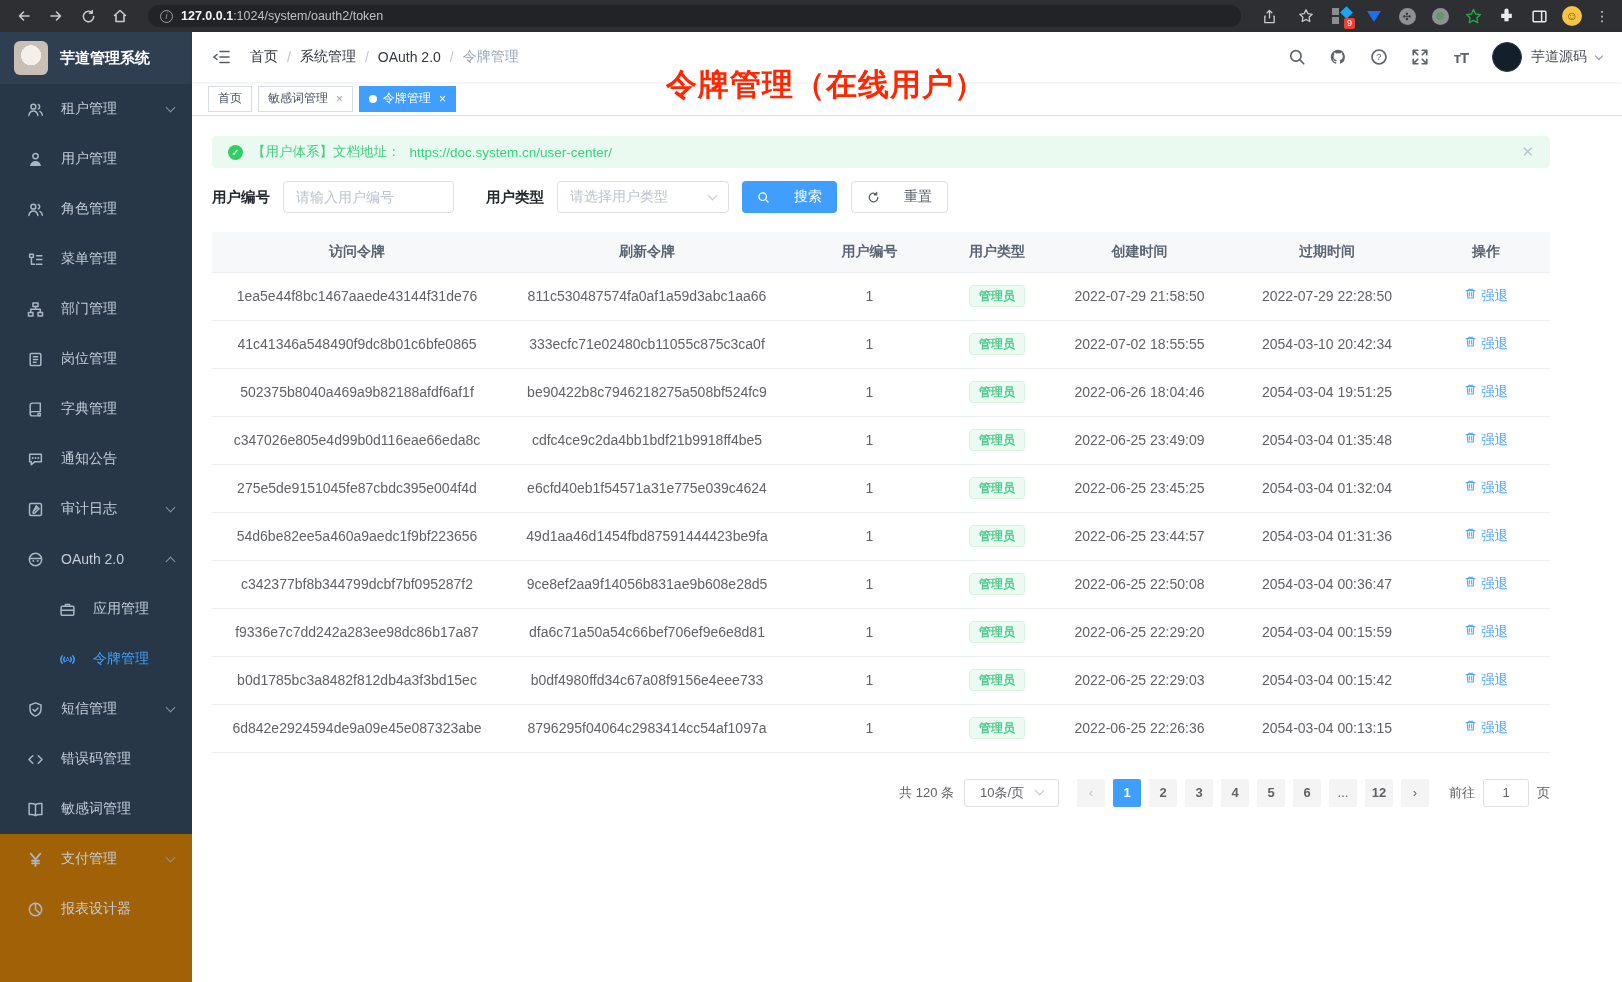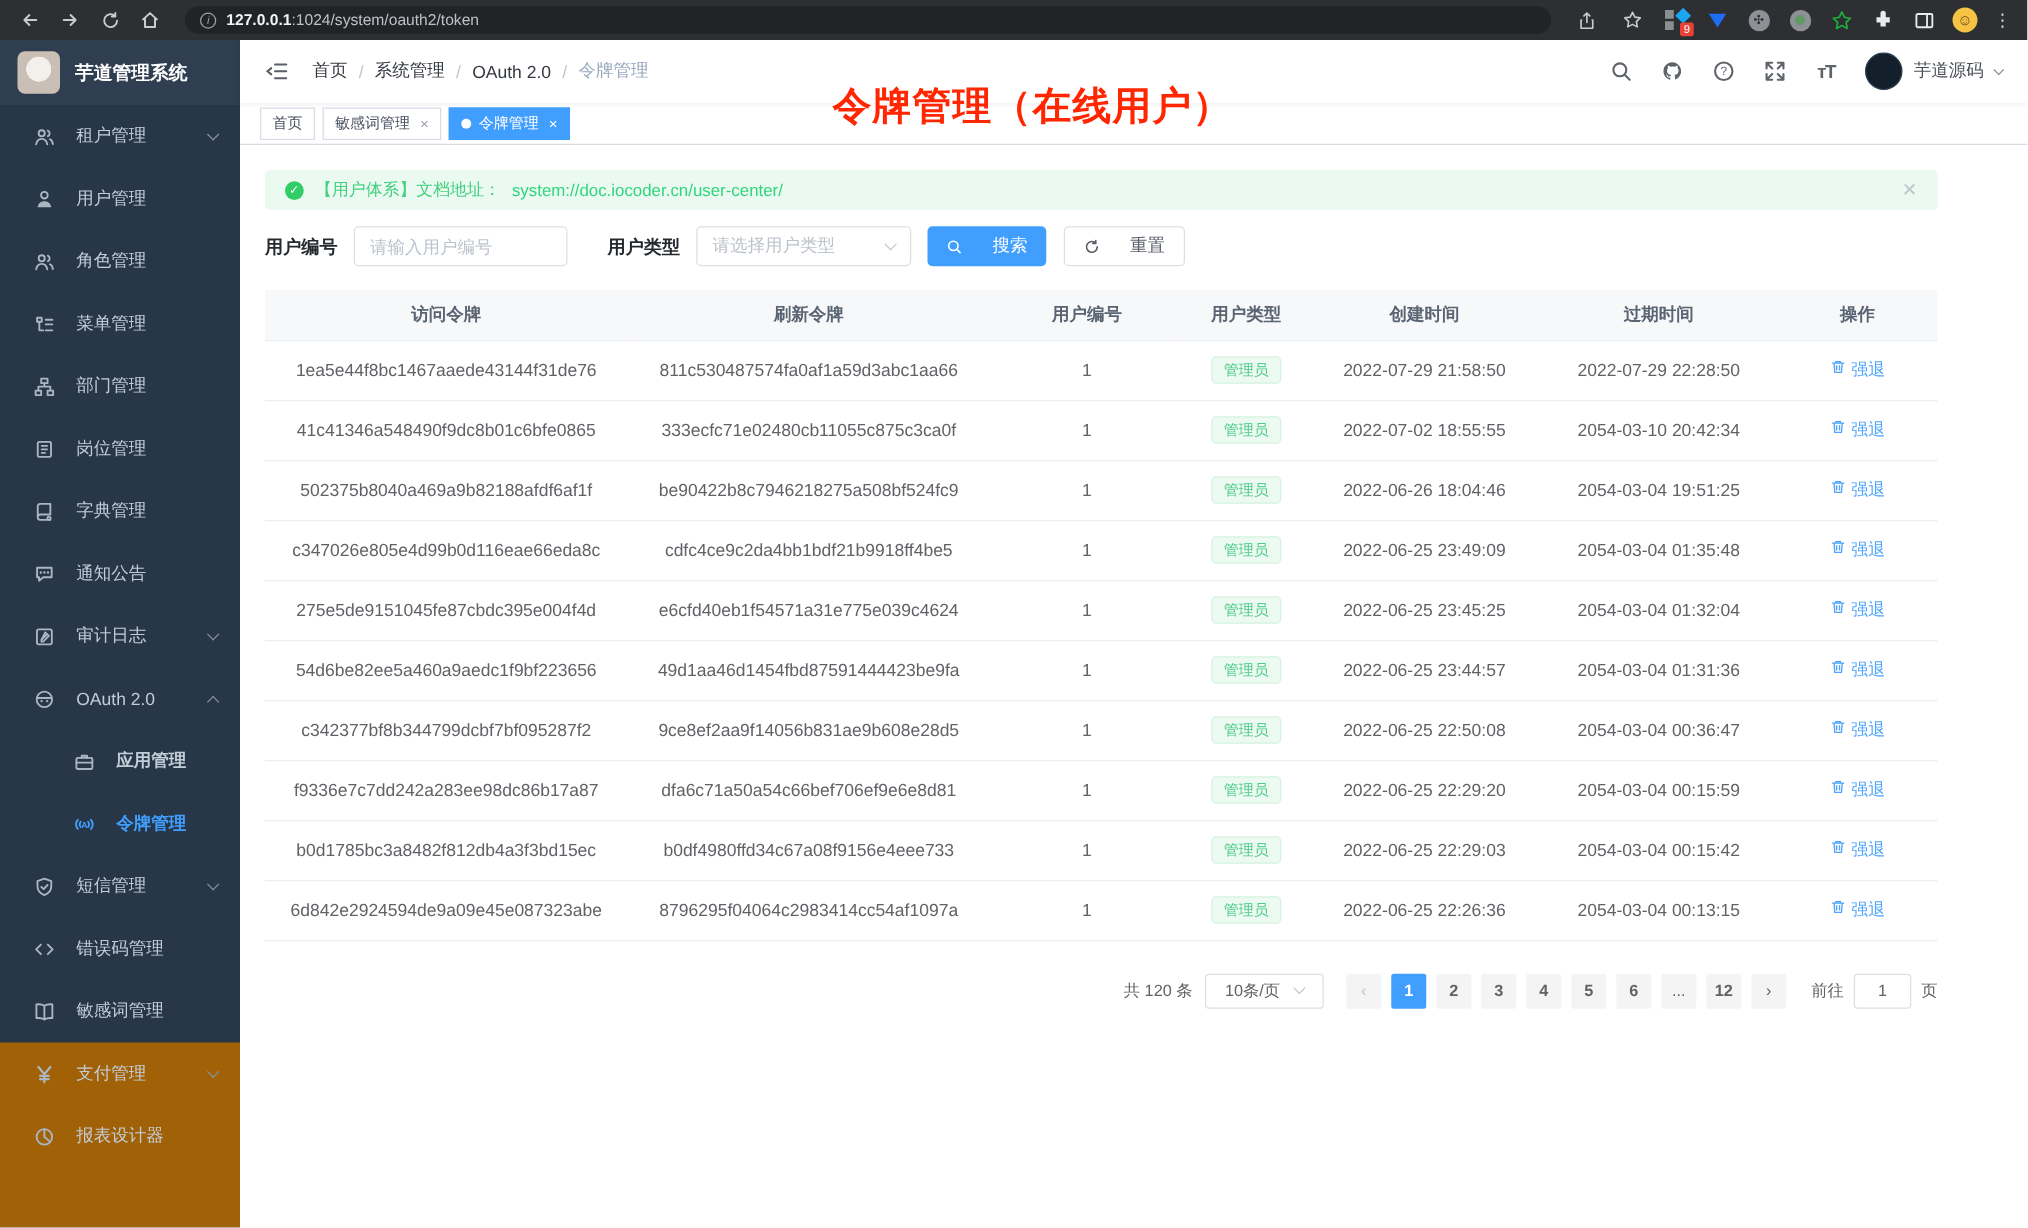--- a/index.html
+++ b/index.html
@@ -31,21 +31,21 @@
   .app { display:flex; height:950px; }
 
   
   .sidebar { width:192px; background:#273747; display:flex; flex-direction:column; color:#c3cdd8; flex:none; }
   .logo { height:52px; background:#2f3f51; display:flex; align-items:center; padding:0 14px; gap:12px; flex:none; }
   .logo-avatar { width:34px; height:34px; border-radius:6px; background:radial-gradient(circle at 50% 42%, #f3efeb 0 38%, #c9bfb4 39% 100%); flex:none; }
   .logo-title { color:#fff; font-size:15px; font-weight:bold; white-space:nowrap; }
   .menu { flex:none; }
   .menu-bottom { flex:1; background:#a16207; }
   .menu-item { height:50px; display:flex; align-items:center; padding:0 18px 0 26px; gap:17px; font-size:14px; cursor:pointer; white-space:nowrap; }
-  .menu-item.sub { padding-left:58px;font-weight:bold; }
+  .menu-item.sub { padding-left:58px; }
   .menu-item.active { color:#409eff; }
   .mi-icon { width:18px; height:18px; display:flex; align-items:center; justify-content:center; color:#aab7c3; font-size:13px; flex:none; }
   .menu-item.active .mi-icon { color:#409eff; }
   .mi-icon svg { width:17px; height:17px; stroke:currentColor; fill:none; stroke-width:1.4; stroke-linecap:round; stroke-linejoin:round; }
   .chev { margin-left:auto; width:7px; height:7px; border-right:1.5px solid #8794a3; border-bottom:1.5px solid #8794a3; flex:none; }
   .chev.down { transform:rotate(45deg); margin-top:-4px; }
   .chev.up { transform:rotate(-135deg); margin-top:4px; }
 
   
   .main { flex:1; display:flex; flex-direction:column; background:#fff; min-width:0; }
@@ -88,21 +88,21 @@
   .f-select { width:172px; height:32px; border:1px solid #dcdfe6; border-radius:4px; display:flex; align-items:center; justify-content:space-between; padding:0 12px; color:#bdc3cc; font-size:14px; cursor:pointer; }
   .sel-chev { width:7px; height:7px; border-right:1.4px solid #c0c4cc; border-bottom:1.4px solid #c0c4cc; transform:rotate(45deg); margin-top:-4px; }
   .btn { height:32px; border-radius:4px; font-size:14px; display:inline-flex; align-items:center; gap:24px; padding:0 15px; cursor:pointer; border:none; font-family:inherit; }
   .btn svg { width:13px; height:13px; stroke:currentColor; fill:none; stroke-width:1.6; stroke-linecap:round; }
   .btn-primary { background:#409eff; color:#fff; margin-left:13px; }
   .btn-plain { background:#fff; color:#5a6068; border:1px solid #dcdfe6; margin-left:14px; }
 
   table.tok { margin-top:19px; width:1338px; border-collapse:collapse; table-layout:fixed; }
   .tok th { height:40px; background:#f7f8fa; font-size:14px; color:#5b6472; font-weight:600; text-align:center; border-bottom:1px solid #ebeef5; }
   .tok td { height:48px; font-size:14px; color:#606266; text-align:center; border-bottom:1px solid #ebeef5; white-space:nowrap; overflow:hidden; }
-  .badge { display:inline-block; padding:2px 9px; font-size:12px; color:#4ecb8b; background:#edfaf2; border:1px solid #d3f2e0; border-radius:4px; line-height:16px; }
+  .badge { display:inline-block; padding:2px 9px; font-size:12px; color:#4ecb8b; background:#edfaf2; border:1px solid #d3f2e0; border-radius:4px; line-height:16px;font-weight:bold; }
   .force-btn { color:#4da3ff; font-size:13.5px; display:inline-flex; gap:4px; cursor:pointer; }
   .force-btn svg { width:13px; height:13px; stroke:currentColor; fill:none; stroke-width:1.3; stroke-linecap:round; }
 
   .pagi { width:1338px; margin-top:26px; display:flex; align-items:center; justify-content:flex-end; gap:10px; font-size:13px; color:#606266; }
   .size-select { width:95px; height:28px; border:1px solid #dcdfe6; border-radius:3px; display:flex; align-items:center; justify-content:center; gap:12px; cursor:pointer; }
   .page-btns { display:flex; align-items:center; gap:8px; margin-left:8px; }
   .page-btn { min-width:28px; height:28px; background:#f4f4f5; border-radius:2px; display:flex; align-items:center; justify-content:center; font-size:13px; color:#606266; font-weight:600; cursor:pointer; padding:0 4px; }
   .page-btn.active { background:#409eff; color:#fff; }
   .page-btn.nav { font-weight:400; }
   .page-btn.disabled { color:#c0c4cc; }
@@ -419,21 +419,21 @@
           <span class="tab-dot"></span>
           <span>令牌管理</span>
           <span class="tab-close">×</span>
         </div>
       </div>
 
     <div class="content">
       <div class="alert">
         <span class="alert-check">✓</span>
         <span class="alert-label">【用户体系】文档地址：</span>
-        <a class="alert-link">system://doc.iocoder.cn/user-center/</a>
+        <a class="alert-link">https://doc.system.cn/user-center/</a>
         <span class="alert-close">✕</span>
       </div>
 
       <div class="filter-row">
         <span class="f-label">用户编号</span>
         <input class="f-input" placeholder="请输入用户编号" style="">
         <span class="f-label f-group2">用户类型</span>
         <div class="f-select">
           <span>请选择用户类型</span>
           <span class="sel-chev"></span>

